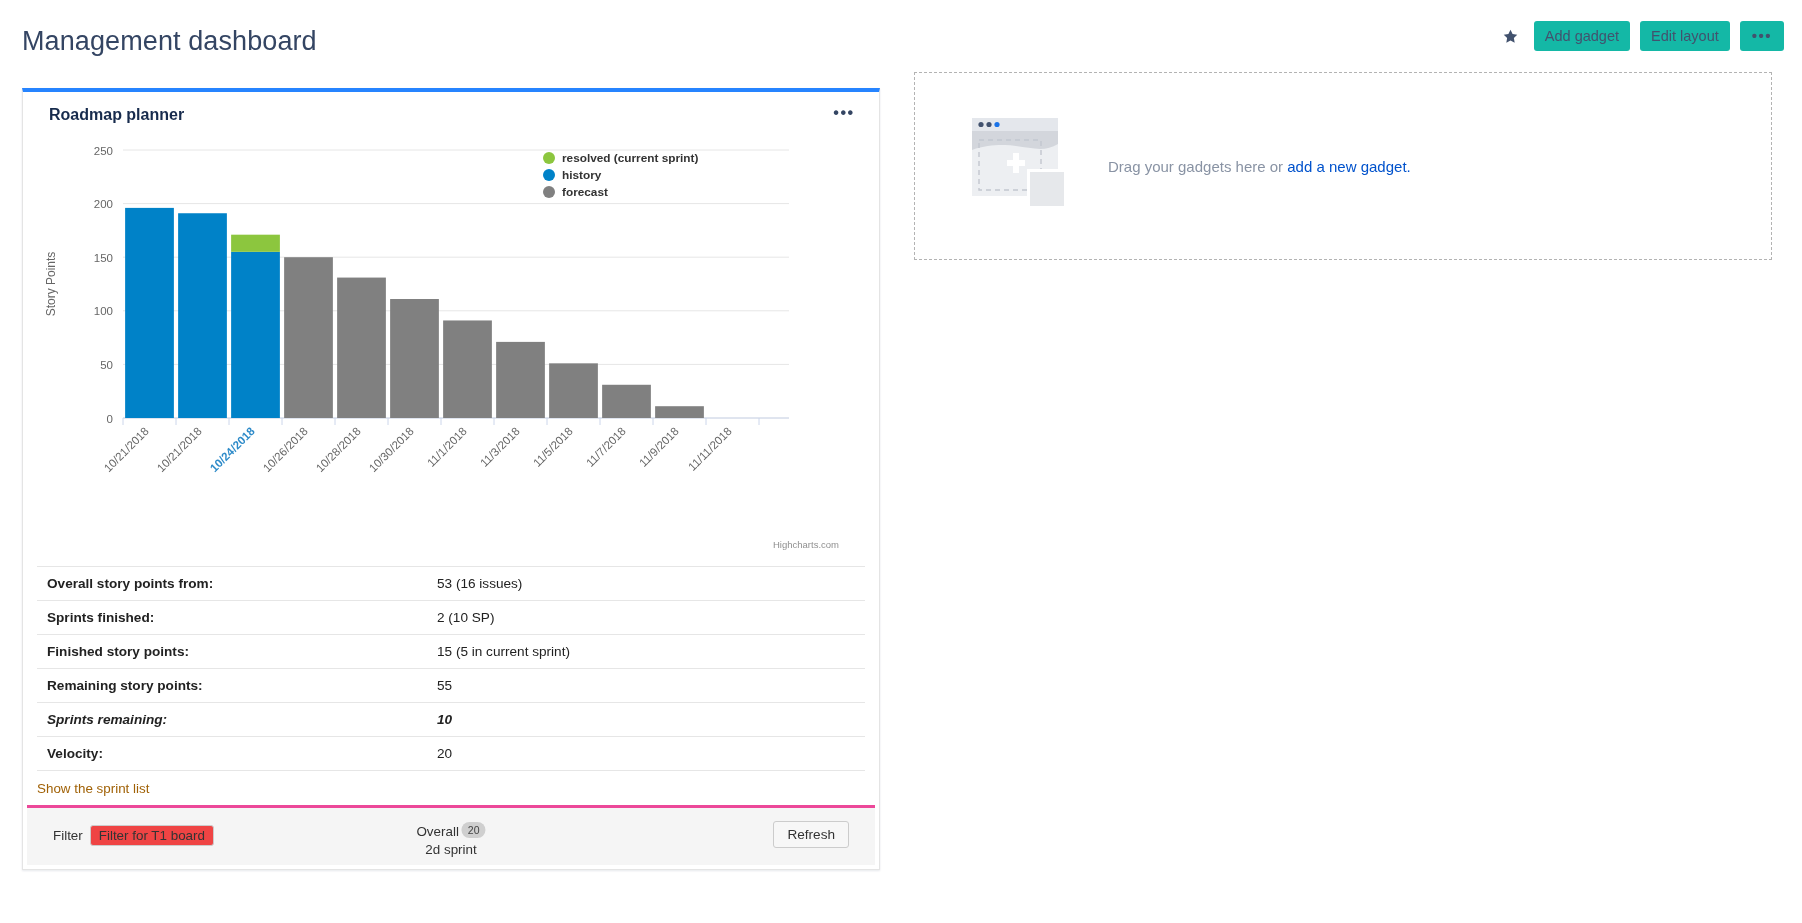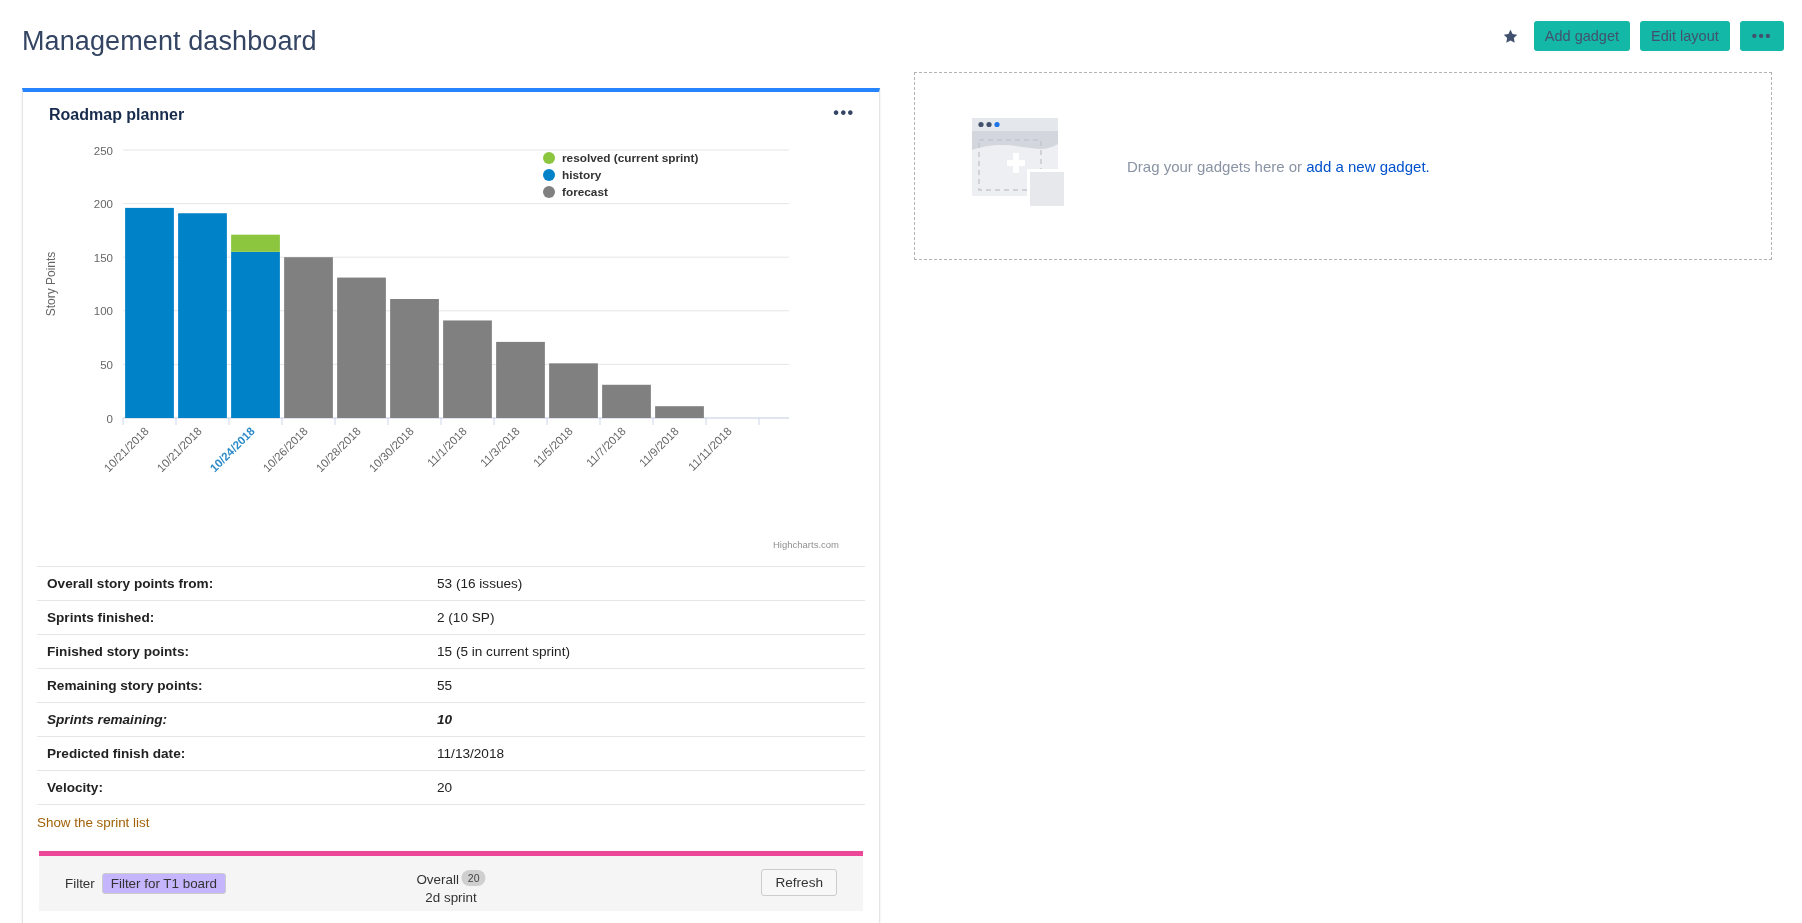--- a/index.html
+++ b/index.html
@@ -143,34 +143,34 @@
   }
   .sprint-link {
     color: #a16207;
     font-size: 13.4px;
     text-decoration: none;
     cursor: pointer;
   }
   .gadget-footer {
     position: relative;
     background: #f5f5f5;
-    border-top: 5px solid #ec4899;
+    border-top: 3px solid #ec4899;
     height: 60px;
-    margin: 16px;
+    margin: 4px;
     padding: 0 14px;
   }
   .filter-group {
     position: absolute;
     left: 26px; top: 17px;
     display: flex; align-items: center; gap: 7px;
   }
   .filter-label { font-size: 13.4px; color: #333; }
   .filter-pill {
     border: 1px solid #ccc;
-    background: #c4b5fd;
+    background: #ef4444;
     border-radius: 3px;
     font-size: 13.4px;
     color: #333;
     padding: 2px 8px;
     cursor: pointer;
   }
   .velocity-group {
     position: absolute;
     left: 50%;
     transform: translateX(-50%);
@@ -208,21 +208,21 @@
     position: absolute;
     left: 914px; top: 0px;
     width: 858px;
     height: 188px;
     border: 1px dashed #b3b3b3;
     display: flex;
     align-items: center;
   }
   .dz-illus { margin-left: 55px; }
   .dz-text {
-    margin-left: 47px;
+    margin-left: 28px;
     font-size: 15px;
     color: #8993A4;
     white-space: nowrap;
   }
   .dz-link {
     color: #0052CC;
     text-decoration: none;
     cursor: pointer;
   }
 </style>
@@ -331,24 +331,20 @@
           </tr>
           <tr>
             <td class="key">Remaining story points:</td>
             <td class="val">55</td>
           </tr>
           <tr class="em">
             <td class="key">Sprints remaining:</td>
             <td class="val">10</td>
           </tr>
           <tr>
-            <td class="key">Predicted finish date:</td>
-            <td class="val">11/13/2018</td>
-          </tr>
-          <tr>
             <td class="key">Velocity:</td>
             <td class="val">20</td>
           </tr>
         </tbody>
     </table>
 
     <div class="sprint-link-row">
       <a class="sprint-link">Show the sprint list</a>
     </div>
 

